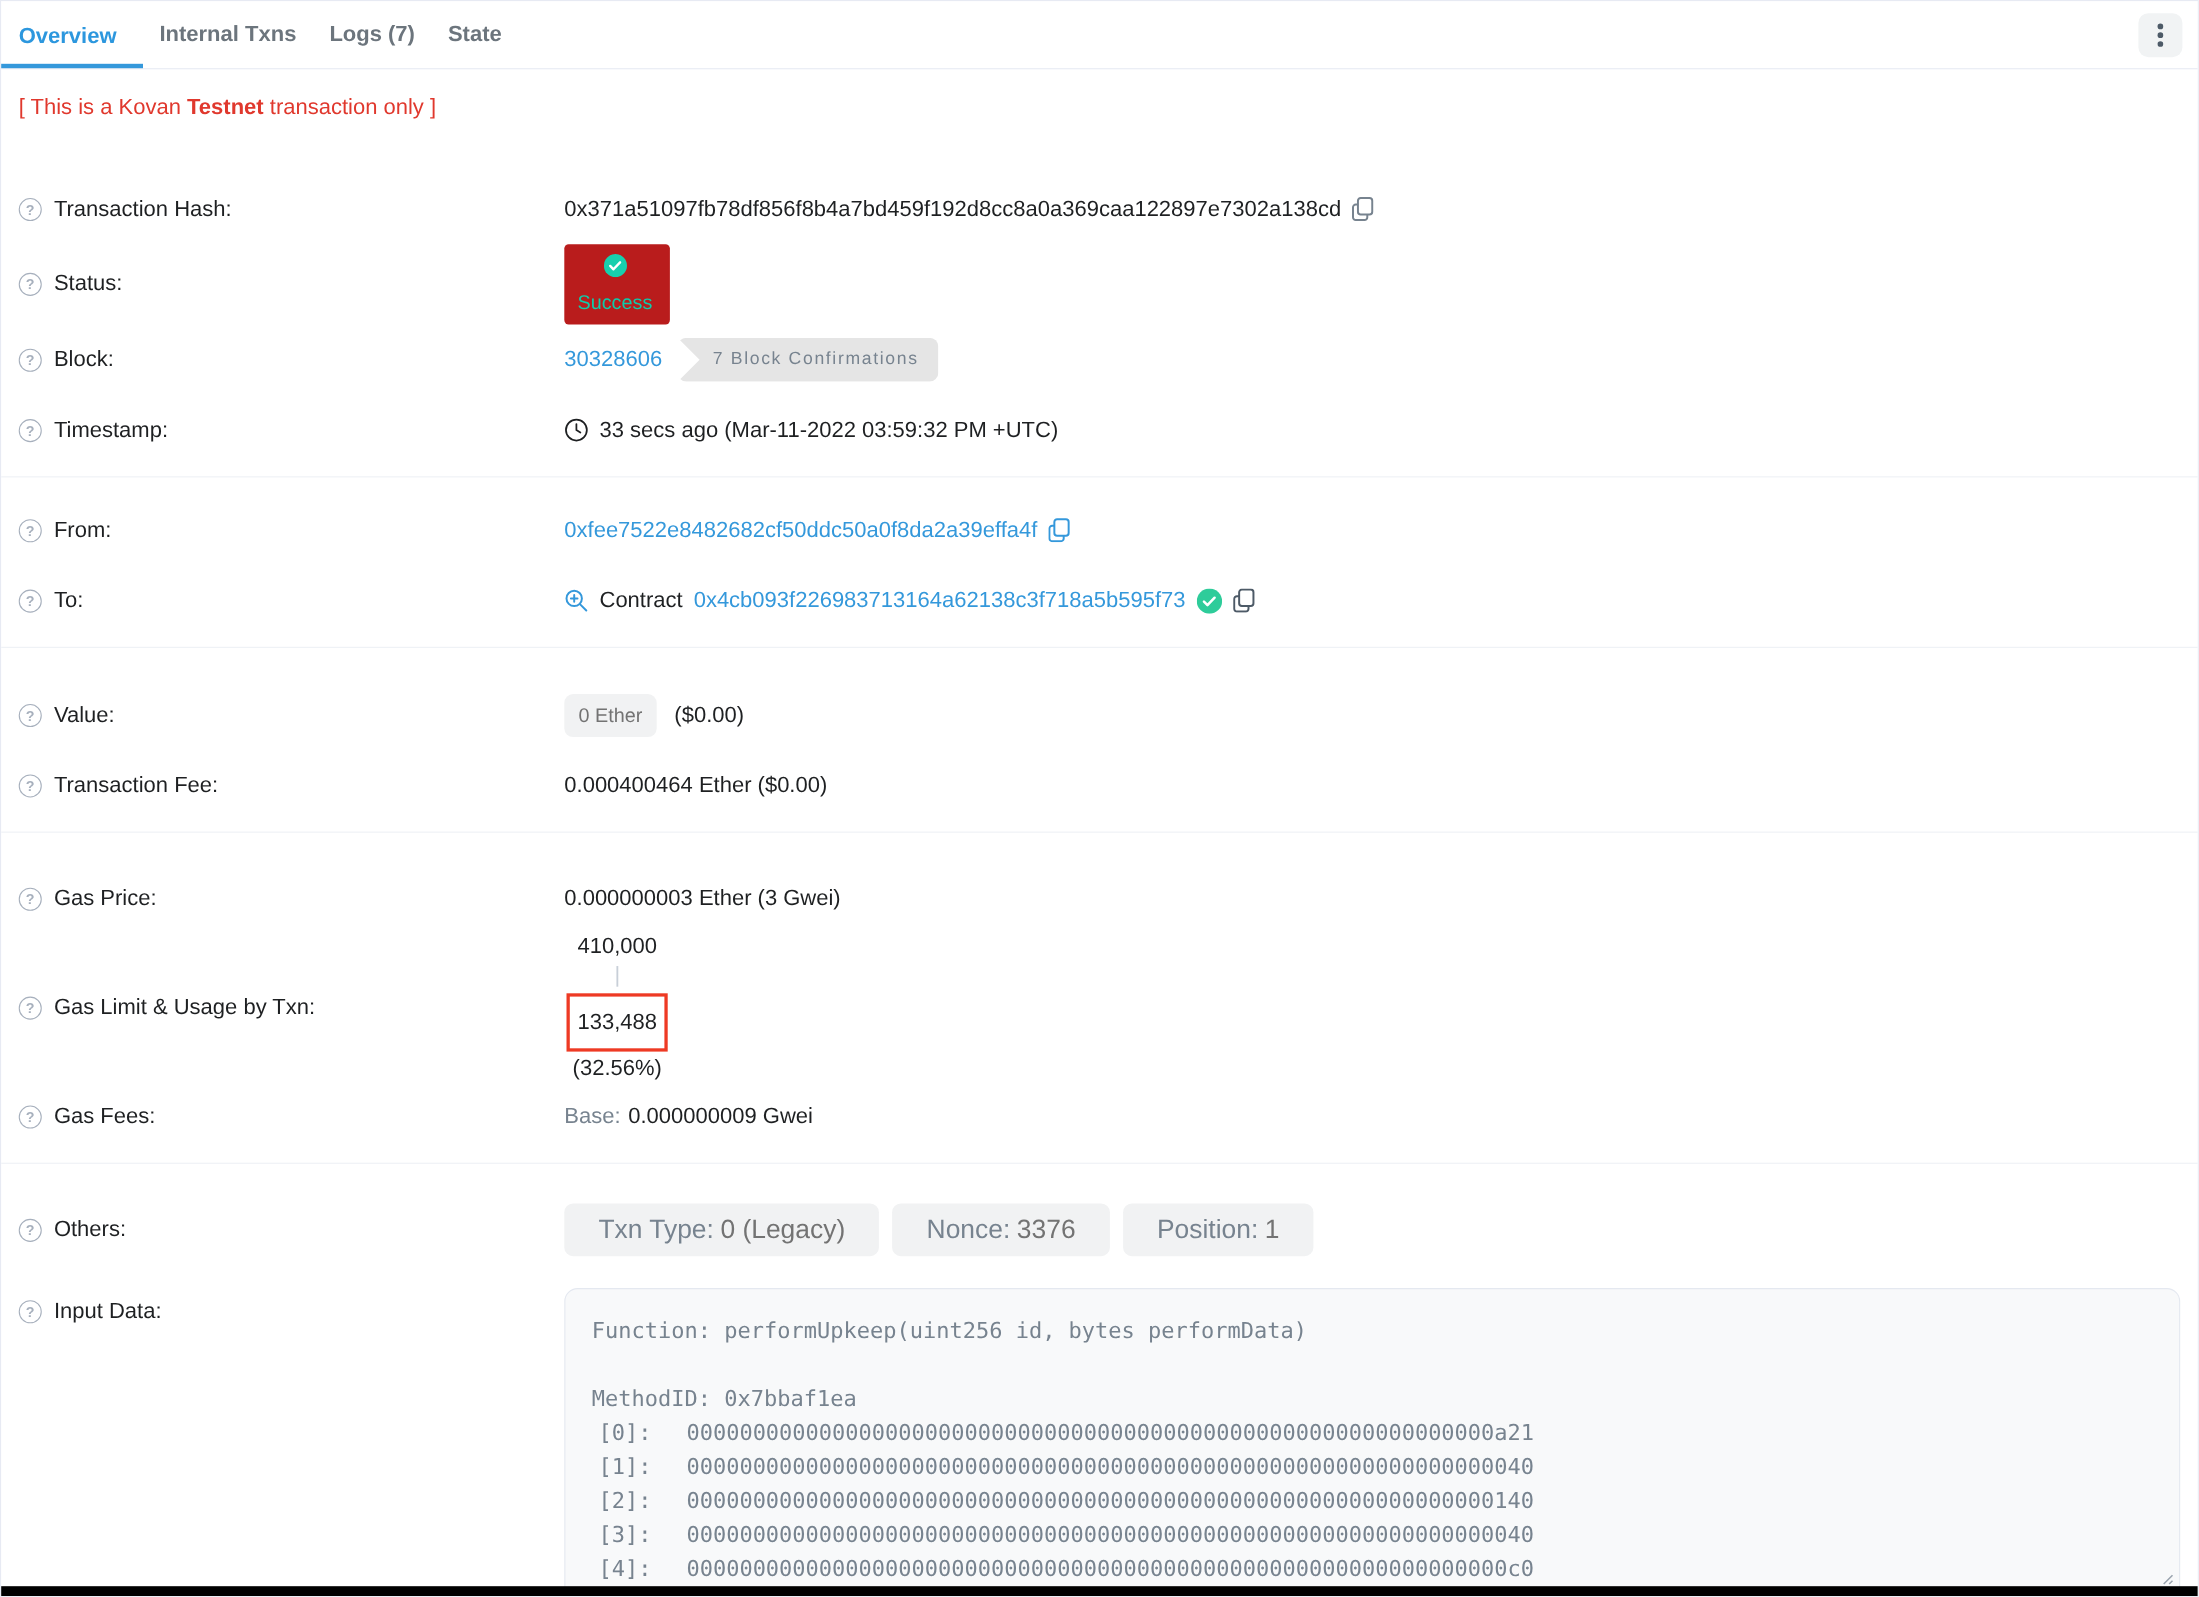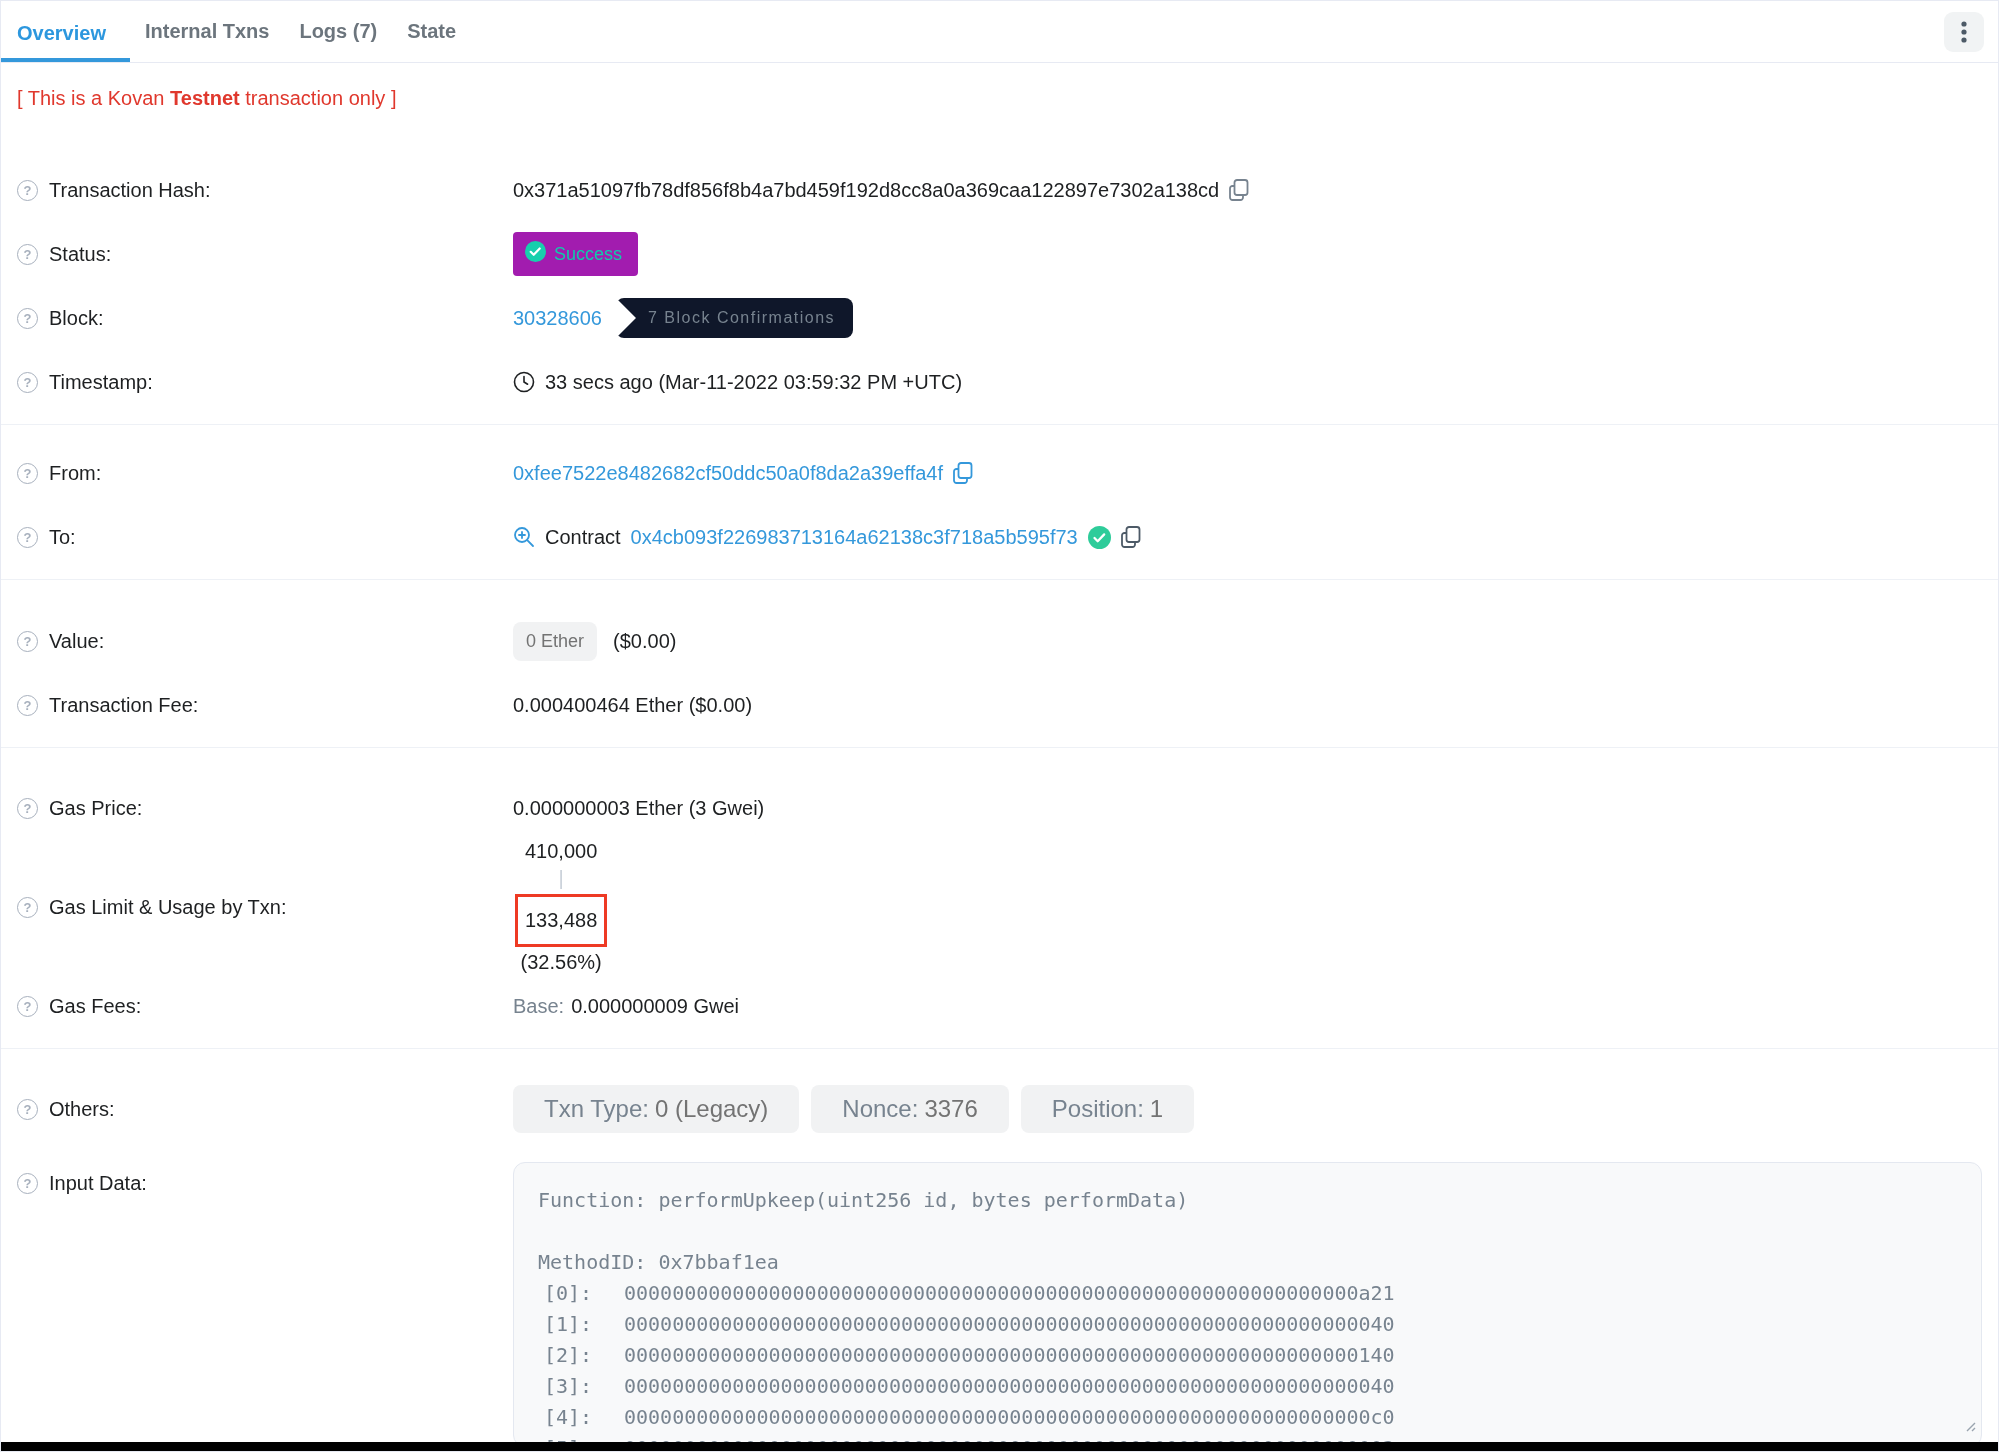--- a/index.html
+++ b/index.html
@@ -34,23 +34,23 @@
   .row-label { width:496px; flex-shrink:0; display:flex; align-items:center; gap:11px; font-size:20px; color:#1e2022; }
   .qicon { width:21px; height:21px; border-radius:50%; border:1.6px solid #a7b0bd; color:#a7b0bd;
            font-size:13px; font-weight:700; display:flex; align-items:center; justify-content:center;
            flex-shrink:0; cursor:pointer; }
   .row-value { display:flex; align-items:center; gap:10px; font-size:20px; color:#1e2022; flex-wrap:nowrap; }
   .link { color:#3498db; text-decoration:none; cursor:pointer; }
   .muted { color:#77838f; }
   .icon-btn { cursor:pointer; color:#8c98a4; display:flex; align-items:center; }
 
   
-  .badge-success { display:inline-flex; align-items:center; gap:8px; background:#a21caf; color:#0fcbaa;
-                   font-size:18px; padding:9px 16px 9px 12px; border-radius:4px; }
-  .badge-confirm { display:inline-flex; align-items:center; background:#0f172a; color:#77838f;
+  .badge-success { display:inline-flex; align-items:center; gap:8px; background:#b91c1c; color:#0fcbaa;
+                   font-size:18px; padding:9px 16px 9px 12px; border-radius:4px;flex-direction:column; }
+  .badge-confirm { display:inline-flex; align-items:center; background:#e5e5e5; color:#77838f;
                    font-size:16px; letter-spacing:1.5px; padding:11px 18px 11px 32px; border-radius:8px;
                    clip-path: polygon(0 0, 100% 0, 100% 100%, 0 100%, 20px 50%); margin-left:4px; }
   .badge-gray { display:inline-block; background:#f1f2f3; color:#737373; font-size:18px;
                 padding:9px 13px; border-radius:8px; }
   .badge-kv { display:inline-flex; gap:6px; background:#f1f2f3; font-size:24px; padding:10px 31px;
               border-radius:8px; margin-right:12px; }
   .badge-kv .k { color:#77838f; }
   .badge-kv .v { color:#737373; }
 
   .gas-sep { color:#c8cfd8; padding:0 6px; }

